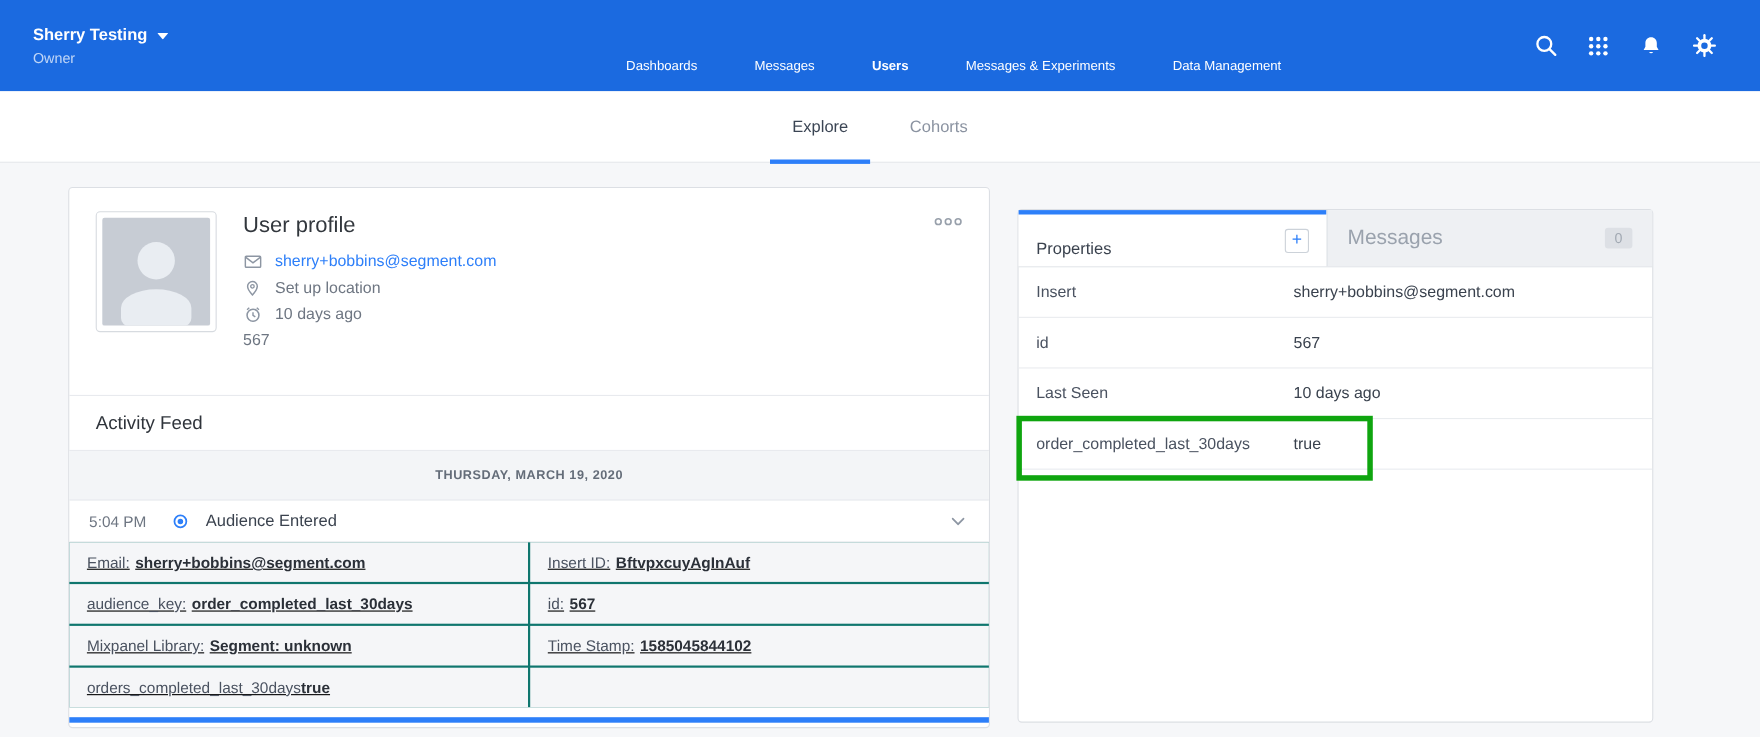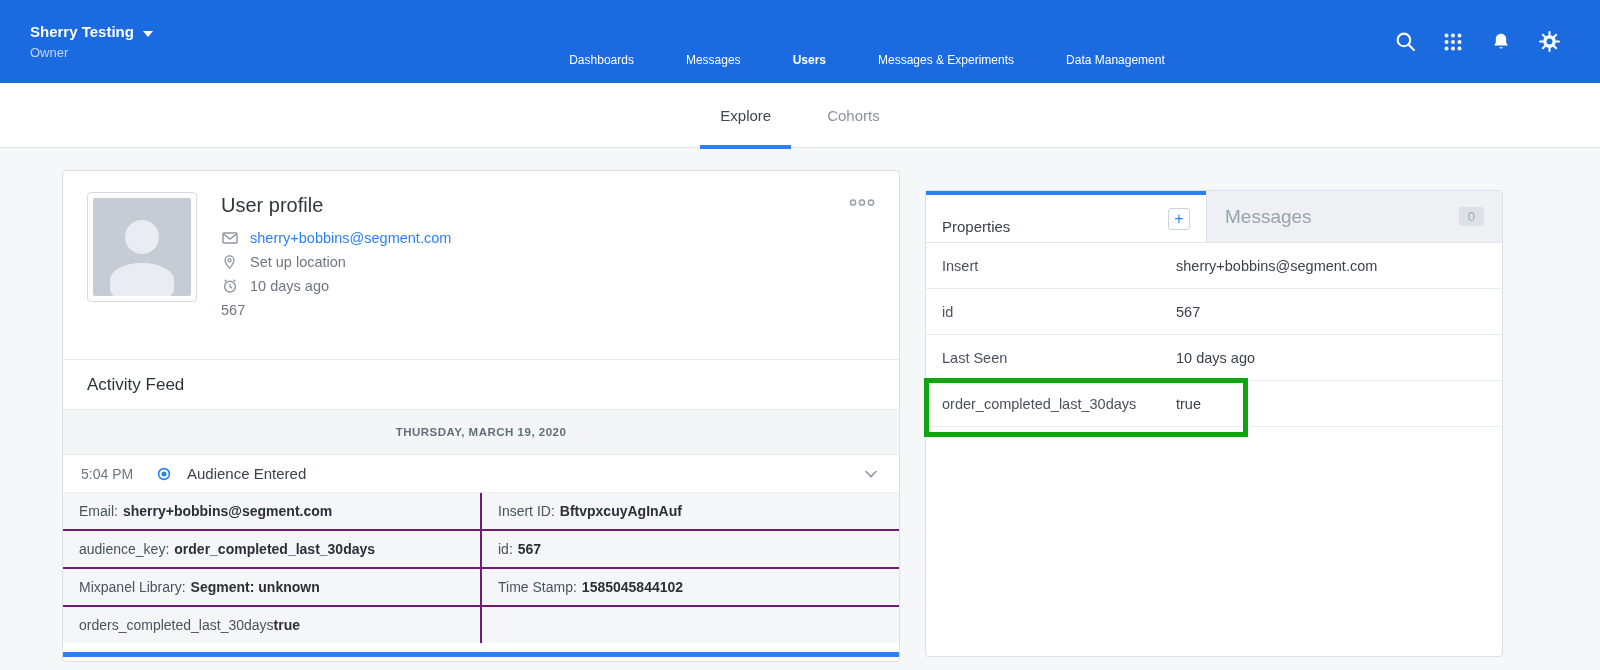--- a/index.html
+++ b/index.html
@@ -42,21 +42,21 @@
   .more-btn { position:absolute; right:24px; top:22px; cursor:pointer; }
 
   
   .activity-header { height:50px; padding:15px 24px; border-bottom:1px solid #e8eaee; font-size:17px; color:#2f343b; }
   .date-row { height:45px; padding:16px 18px; background:#f3f5f7; border-bottom:1px solid #e8eaee; font-size:11.5px; font-weight:bold; letter-spacing:0.5px; color:#646d79;text-align:center; }
   .event-row { height:38px; display:flex; align-items:center; padding:0 22px 0 18px; border-bottom:1px solid #eceef1; cursor:pointer; }
   .event-time { width:76px; font-size:14px; color:#6e7682; }
   .event-dot { margin-right:16px; display:flex; }
   .event-name { font-size:15px; color:#3a424e; }
   .event-chevron { margin-left:auto; display:flex; }
-  .detail-grid { display:grid; grid-template-columns:1fr 1fr; grid-auto-rows:36px; gap:2px; background:#701a75; }
+  .detail-grid { display:grid; grid-template-columns:1fr 1fr; grid-auto-rows:36px; gap:2px; background:#0f766e;text-decoration:underline; }
   .dcell { background:#f5f6f8; padding:0 16px; display:flex; align-items:center; font-size:14px; color:#4a5260; overflow:hidden; white-space:nowrap; }
   .dcell.empty { background:#f5f6f8; }
   .dval { font-weight:bold; color:#2b3038; margin-left:5px; }
   .dval.nogap { margin-left:0; }
   .cutoff-bar { margin-top:9px; height:5px; background:#2d7ff9; }
 
   
   .tabs { display:flex; height:52px; border-bottom:1px solid #dfe3e7; }
   .tab-properties { width:280px; background:#fff; border-top:4px solid #2d7ff9; display:flex; align-items:center; padding:0 16px; cursor:pointer; }
   .tab-properties .tab-label { font-size:15px; color:#3a424e;margin-top:16px; }

